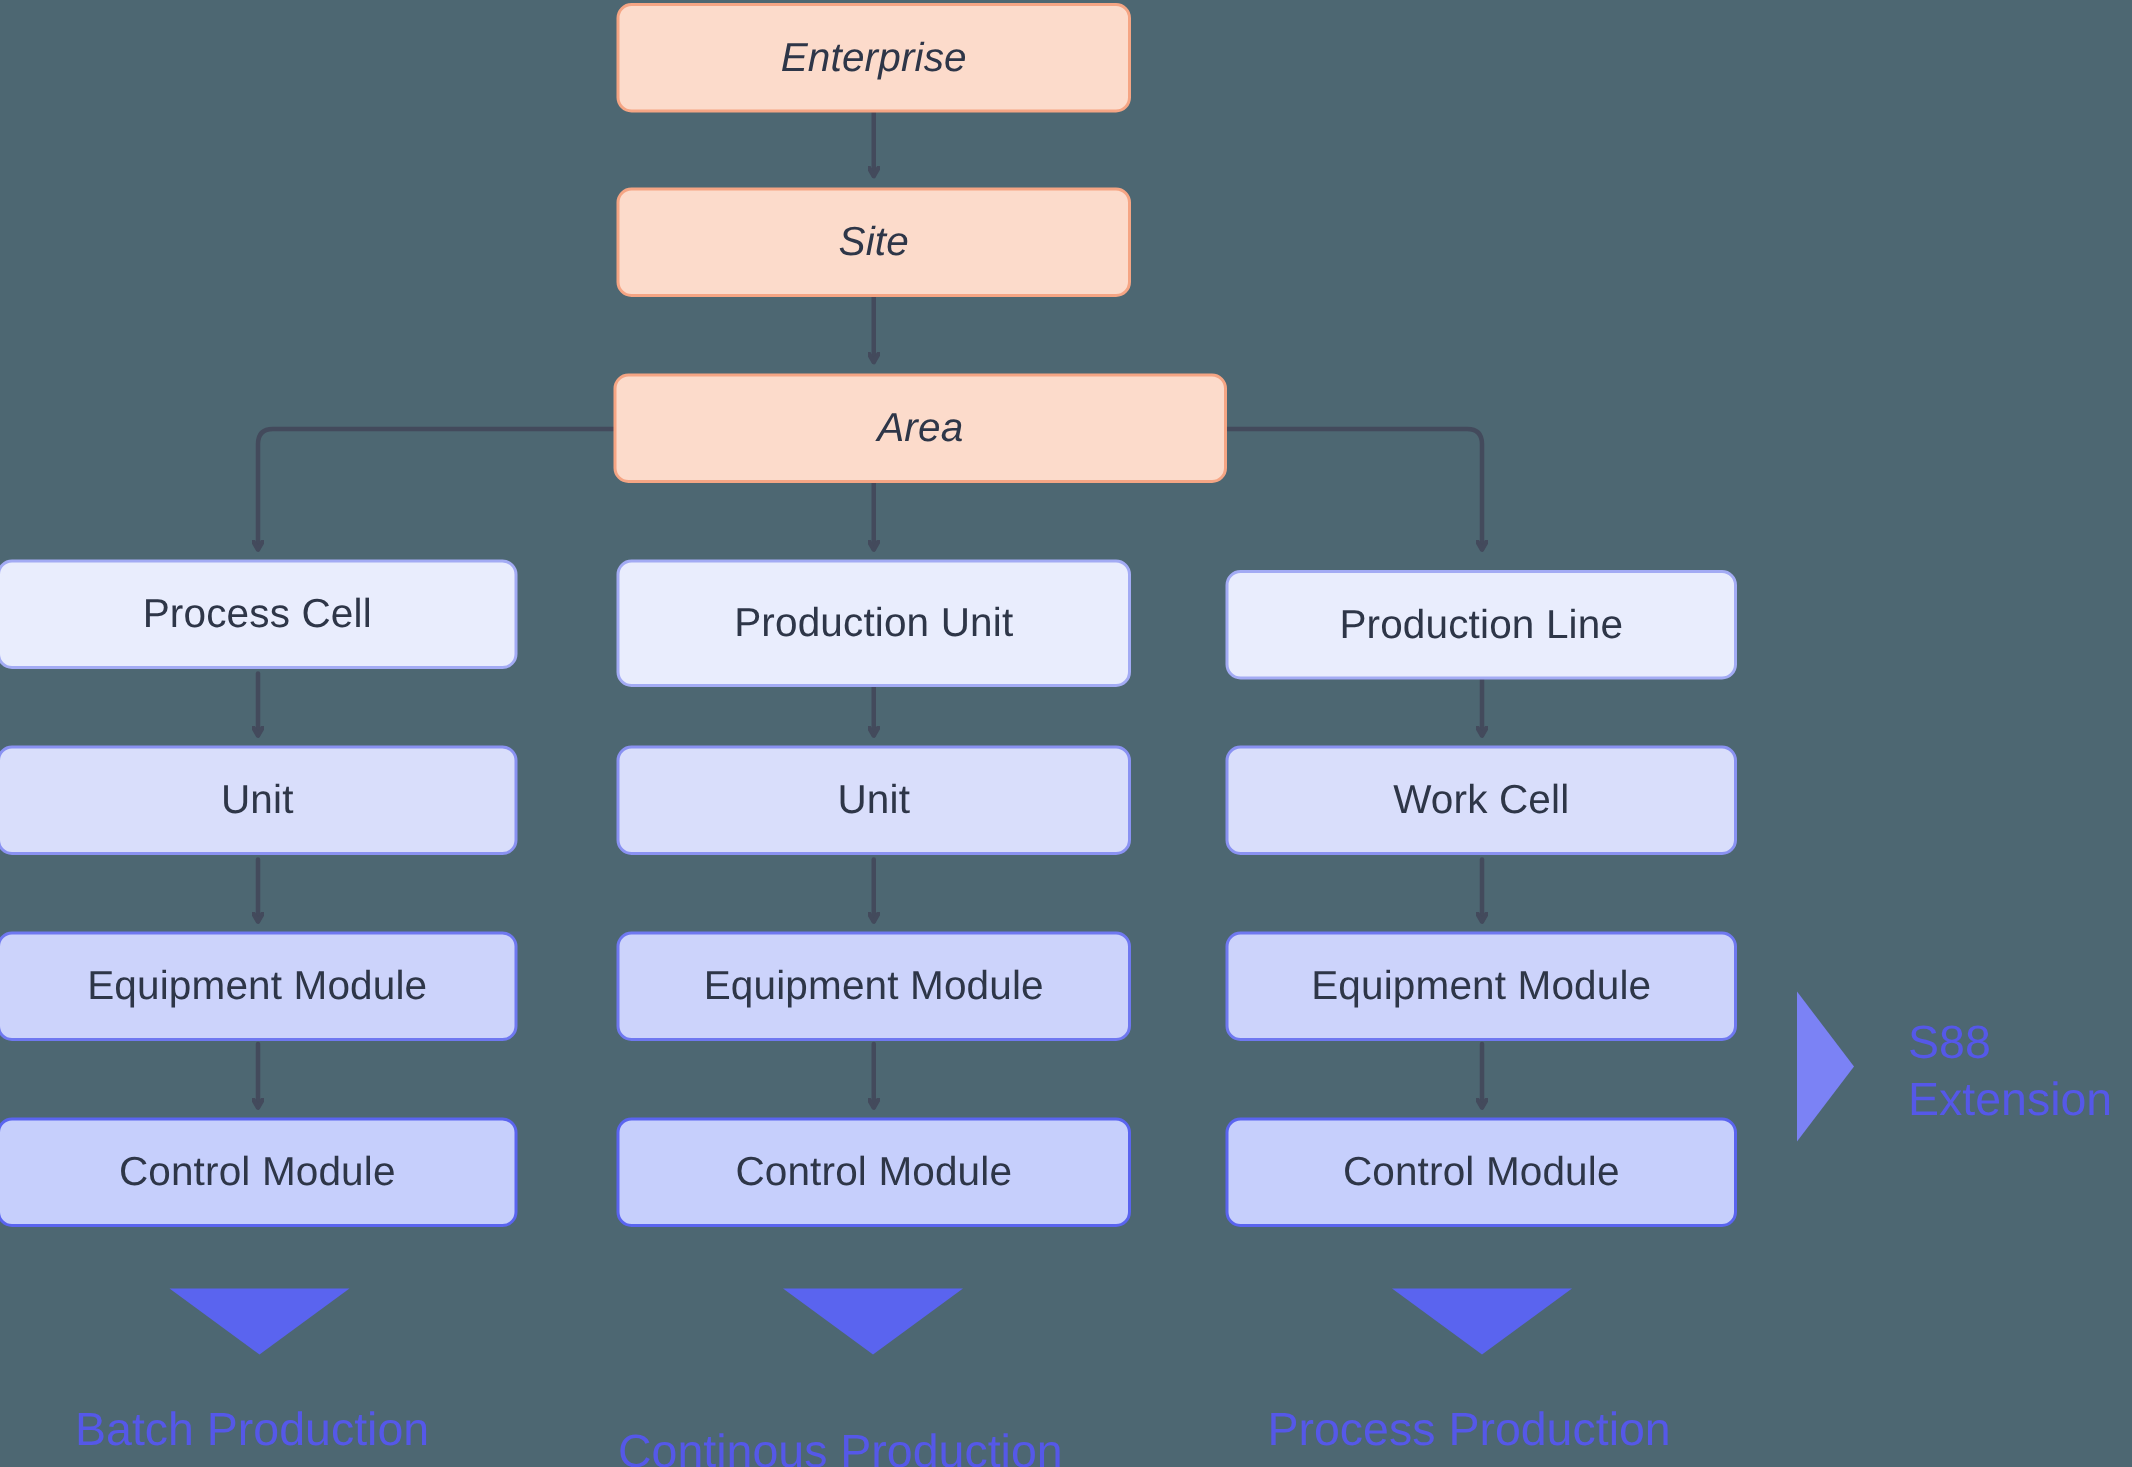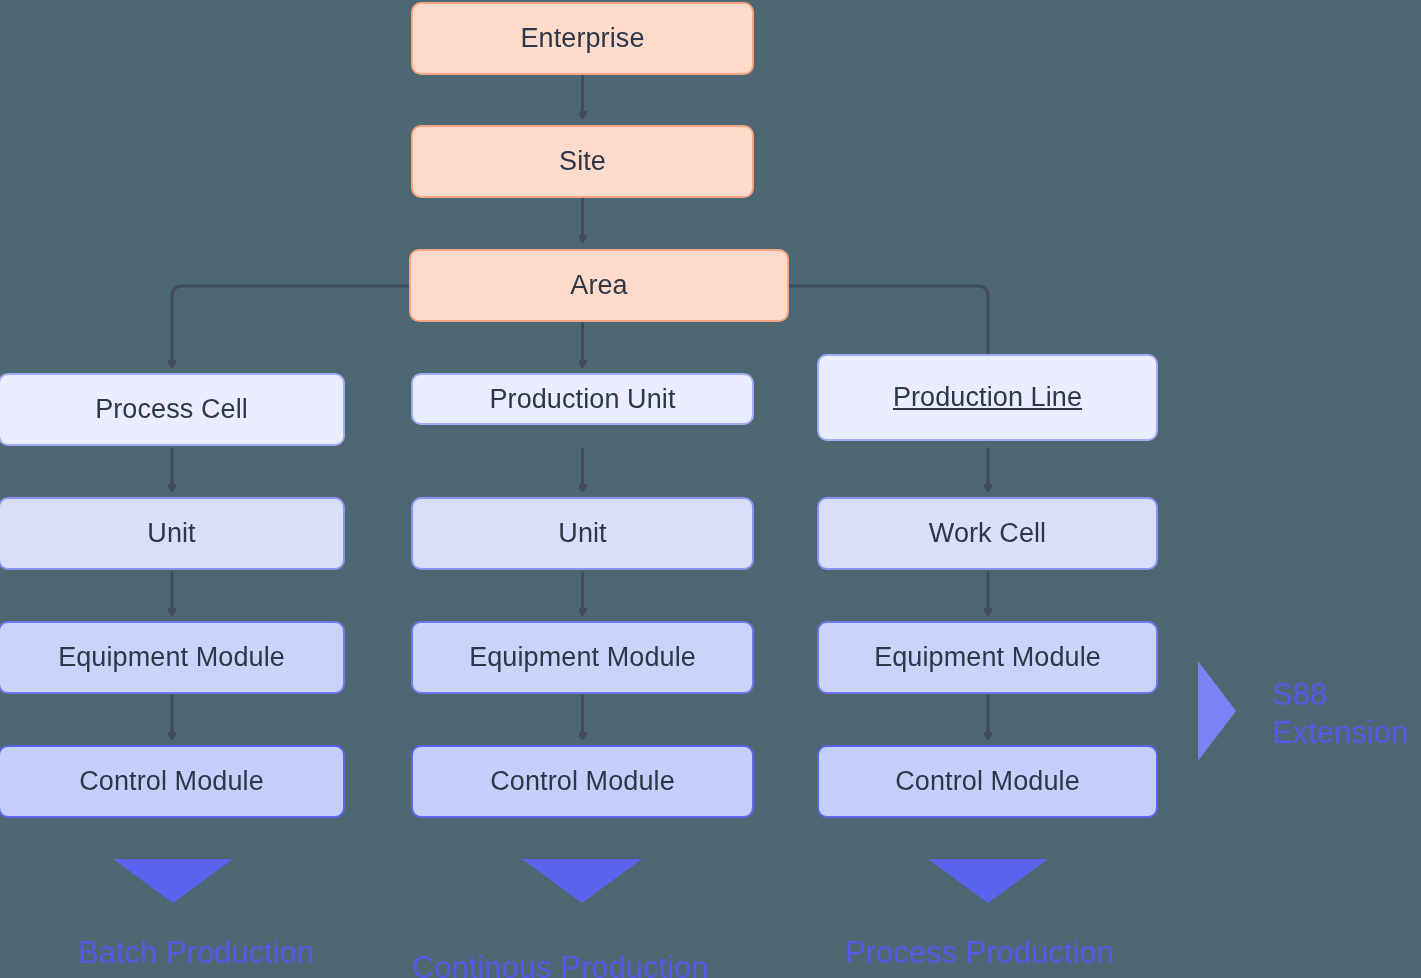--- a/index.html
+++ b/index.html
@@ -23,21 +23,21 @@
     border-radius:10px;
     border:2px solid;
     display:flex;align-items:center;justify-content:center;
     color:#2e3648;
     font-size:27px;
     line-height:1;
     letter-spacing:.1px;
     white-space:nowrap;
     z-index:2;
   }
-  .node.peach{background:#fcdbcb;border-color:#f5a584;}
+  .node.peach{background:#fcdbcb;border-color:#f5a584;font-style:italic;}
   .node.b1{background:#e9edfd;border-color:#a3abf4;}
   .node.b2{background:#d9defb;border-color:#8a92f2;}
   .node.b3{background:#ccd3fb;border-color:#6f78f0;}
   .node.b4{background:#c6cffc;border-color:#5a64ef;}
 
   
   .fat-arrow{
     position:absolute;
     width:0;height:0;
     border-left:60px solid transparent;
@@ -110,55 +110,55 @@
       <path d="M988,696 L988,738" marker-end="url(#ah)"></path>
     </g>
   </svg>
 
   <div class="node peach" style="left:411px;top:2px;width:343px;height:73px;">
     <span>Enterprise</span>
   </div>
   <div class="node peach" style="left:411px;top:125px;width:343px;height:73px;text-align:right;">
     <span>Site</span>
   </div>
-  <div class="node peach" style="left:409px;top:249px;width:380px;height:73px;">
+  <div class="node peach" style="left:409px;top:249px;width:409px;height:73px;">
     <span>Area</span>
   </div>
 
   <div class="node b1" style="left:-2px;top:373px;width:347px;height:73px;">
     <span>Process Cell</span>
   </div>
   <div class="node b2" style="left:-2px;top:497px;width:347px;height:73px;">
     <span>Unit</span>
   </div>
   <div class="node b3" style="left:-2px;top:621px;width:347px;height:73px;">
     <span>Equipment Module</span>
   </div>
   <div class="node b4" style="left:-2px;top:745px;width:347px;height:73px;">
     <span>Control Module</span>
   </div>
   <div class="fat-arrow" style="left:113px;top:859px;"></div>
-  <div class="caption" style="left:50px;top:937px;margin-left:28px;">Batch Production</div>
+  <div class="caption" style="left:50px;top:937px;">Batch Production</div>
 
-  <div class="node b1" style="left:411px;top:373px;width:343px;height:52px;">
+  <div class="node b1" style="left:411px;top:373px;width:343px;height:85px;">
     <span>Production Unit</span>
   </div>
   <div class="node b2" style="left:411px;top:497px;width:343px;height:73px;">
     <span>Unit</span>
   </div>
   <div class="node b3" style="left:411px;top:621px;width:343px;height:73px;">
     <span>Equipment Module</span>
   </div>
   <div class="node b4" style="left:411px;top:745px;width:343px;height:73px;">
     <span>Control Module</span>
   </div>
   <div class="fat-arrow" style="left:522px;top:859px;"></div>
   <div class="caption" style="left:412px;top:937px;margin-top:15px;">Continous Production</div>
 
-  <div class="node b1" style="left:817px;top:354px;width:341px;height:87px;text-decoration:underline;">
+  <div class="node b1" style="left:817px;top:380px;width:341px;height:73px;">
     <span>Production Line</span>
   </div>
   <div class="node b2" style="left:817px;top:497px;width:341px;height:73px;">
     <span>Work Cell</span>
   </div>
   <div class="node b3" style="left:817px;top:621px;width:341px;height:73px;">
     <span>Equipment Module</span>
   </div>
   <div class="node b4" style="left:817px;top:745px;width:341px;height:73px;">
     <span>Control Module</span>

